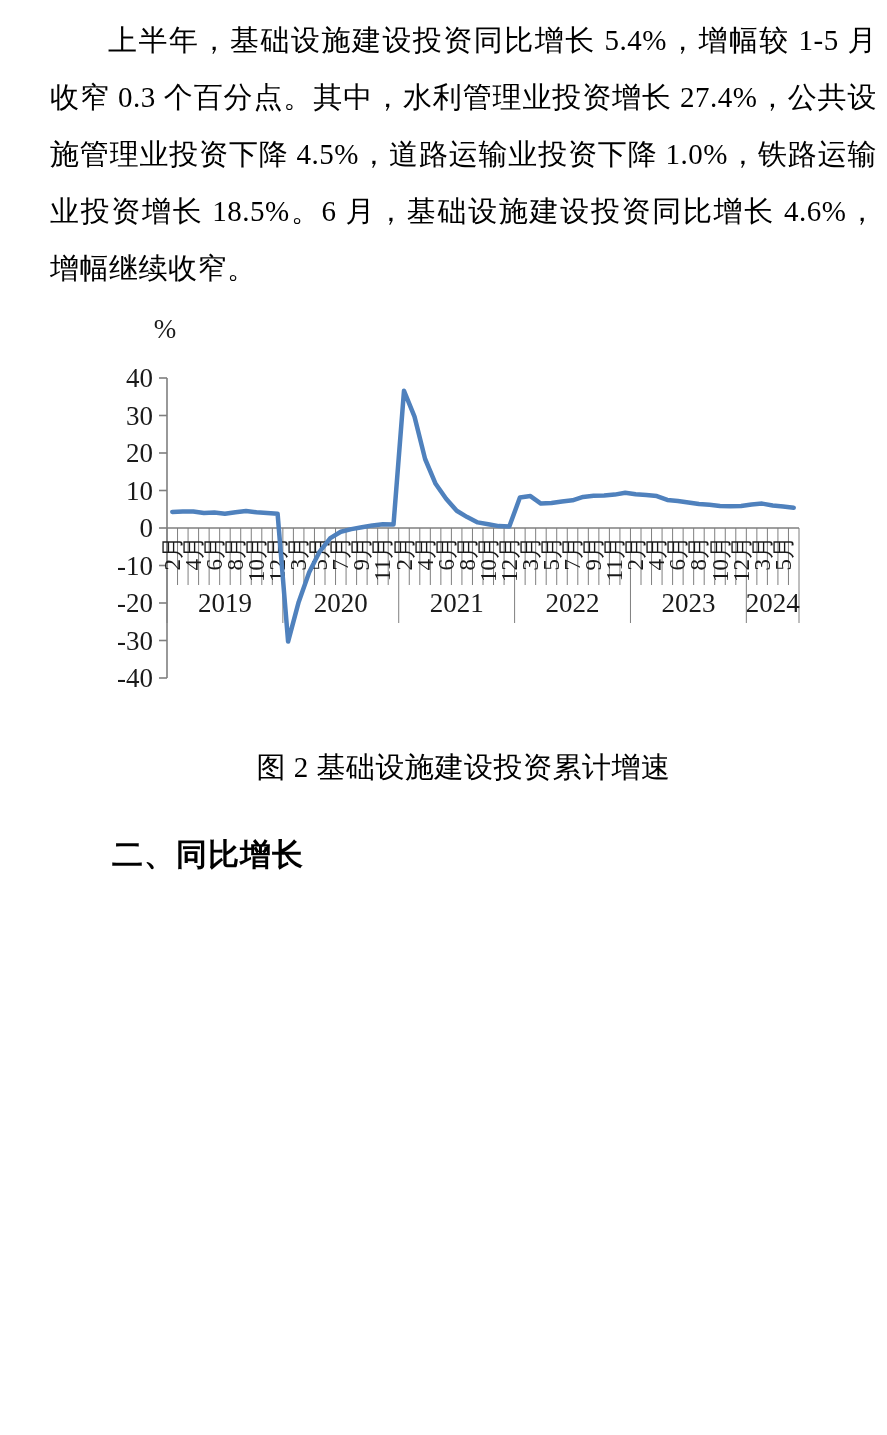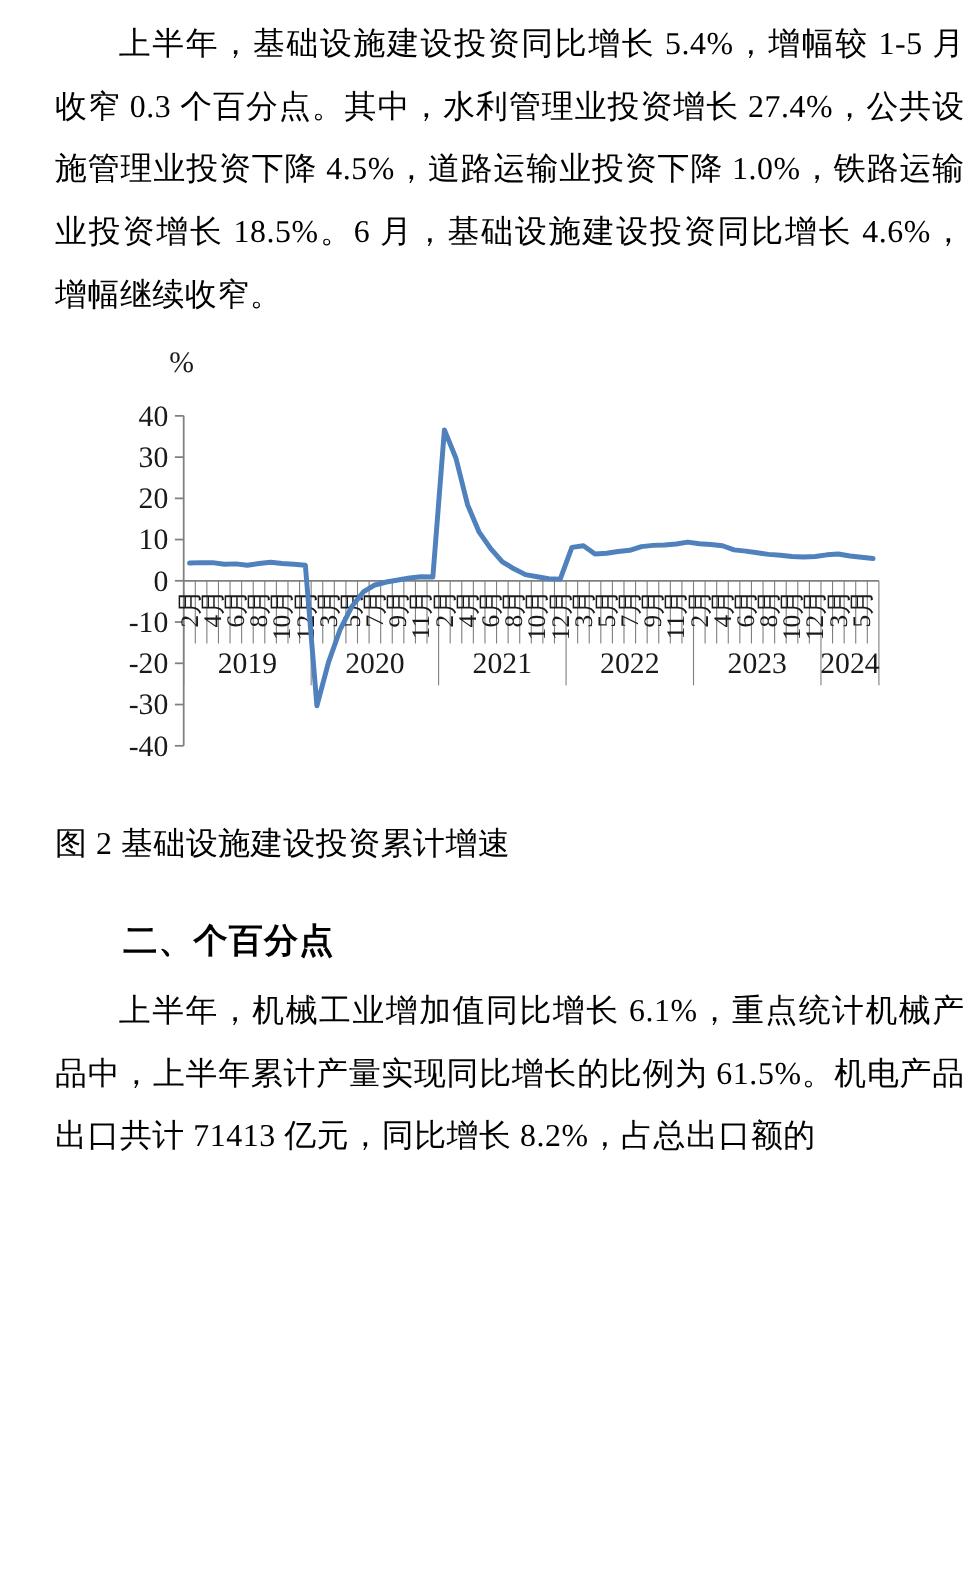--- a/index.html
+++ b/index.html
@@ -28,21 +28,21 @@
     position: relative;
     width: 827px;
     height: 432px;
     margin: 8px 0 0 -30px; 
   }
   .chart-block svg { position: absolute; left: 0; top: 0; }
   .figure-caption {
     margin: 2px 0 0 0;
     font-size: 29px;
     line-height: 57px;
-    text-align: left;
+    text-align: center;
     letter-spacing: 0.5px;
   }
   h2.section-heading {
     margin: 36px 0 14px 0;
     font-family: "Liberation Sans", "DejaVu Sans", sans-serif;
     font-weight: bold;
     font-size: 31px;
     line-height: 45px;
     text-indent: 2em;
     letter-spacing: 1px;
@@ -175,17 +175,16 @@
         <text x="552.5333333333333" y="307" font-family="&quot;Liberation Serif&quot;,&quot;DejaVu Serif&quot;,serif" fill="#1a1a1a" font-size="27" text-anchor="middle">2022</text>
         <text x="668.4" y="307" font-family="&quot;Liberation Serif&quot;,&quot;DejaVu Serif&quot;,serif" fill="#1a1a1a" font-size="27" text-anchor="middle">2023</text>
         <text x="752.6666666666666" y="307" font-family="&quot;Liberation Serif&quot;,&quot;DejaVu Serif&quot;,serif" fill="#1a1a1a" font-size="27" text-anchor="middle">2024</text>
         <polyline points="152.3,206.9 162.8,206.5 173.3,206.5 183.9,208.0 194.4,207.6 204.9,208.8 215.5,207.3 226.0,206.1 236.5,207.3 247.1,208.0 257.6,208.8 268.1,336.6 278.7,296.9 289.2,267.3 299.7,246.6 310.3,233.1 320.8,226.8 331.3,224.1 341.9,222.3 352.4,220.4 362.9,219.3 373.5,219.6 384.0,85.8 394.5,111.6 405.1,154.0 415.6,178.8 426.1,193.8 436.7,205.8 447.2,212.1 457.7,217.4 468.3,219.3 478.8,221.1 489.3,221.5 499.9,192.6 510.4,191.1 520.9,198.6 531.5,197.9 542.0,196.4 552.5,195.3 563.1,191.9 573.6,190.8 584.1,190.4 594.7,189.6 605.2,187.8 615.7,189.3 626.3,190.0 636.8,191.1 647.3,194.9 657.9,196.0 668.4,197.5 678.9,199.0 689.5,199.8 700.0,200.9 710.5,201.3 721.1,200.9 731.6,199.4 742.1,198.6 752.7,200.5 763.2,201.6 773.7,202.8" fill="none" stroke="#4F81BD" stroke-width="4.5" stroke-linejoin="round" stroke-linecap="round"></polyline>
       </svg>
   </div>
 
   <p class="figure-caption">图 2  基础设施建设投资累计增速</p>
 
 
-  <h2 class="section-heading">二、个百分点</h2>
+  <h2 class="section-heading">二、同比增长</h2>
 
-  <p class="body-text">上半年，机械工业增加值同比增长 6.1%，重点统计机械产品中，上半年累计产量实现同比增长的比例为 61.5%。机电产品出口共计 71413 亿元，同比增长 8.2%，占总出口额的</p>
 
 </div>
 
 </body></html>

